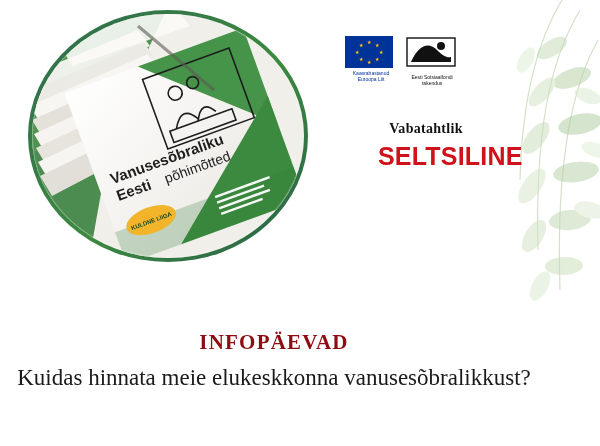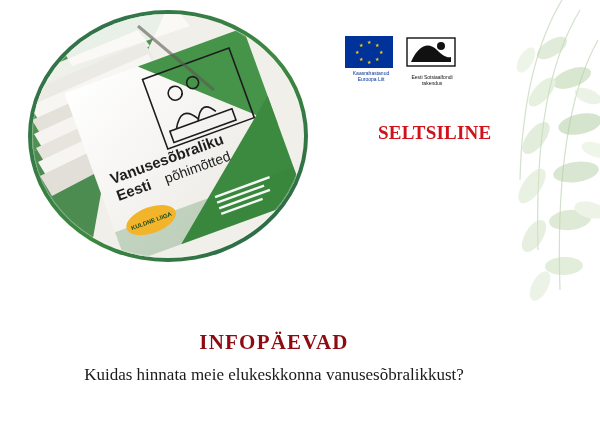--- a/index.html
+++ b/index.html
@@ -92,47 +92,47 @@
     line-height: 1;
   }
   .seltsiline-top {
     font-family: "Liberation Serif", serif;
     font-weight: bold;
     font-size: 14px;
     letter-spacing: .3px;
     color: #111111;
   }
   .seltsiline-bottom {
-    font-family: Liberation Serif, serif;
+    font-family: Liberation Sans, sans-serif;
     font-weight: bold;
-    font-size: 19px;
+    font-size: 25px;
     letter-spacing: .2px;
     color: #D0121B;
-    margin-top: 1px;
+    margin-top: 8px;
   }
 
   
   .text-block {
     position: absolute;
     left: 0;
     top: 330px;
     width: 548px;
     text-align: center;
   }
   .title {
     font-family: "Liberation Serif", serif;
     font-weight: bold;
     font-size: 21px;
     letter-spacing: 1.2px;
     color: #8E0B12;
     margin: 0 0 10px 0;
   }
   .subtitle {
     font-family: "Liberation Serif", serif;
-    font-size: 17px;
+    font-size: 23px;
     color: #1a1a1a;
     margin: 0 0 6px 0;
   }
   .dates {
     list-style: none;
     margin: 0;
     padding: 0;
     display: inline-block;
     text-align: left;
   }
@@ -276,19 +276,20 @@
         <rect x="2" y="2" width="48" height="28" fill="#ffffff" stroke="#111111" stroke-width="1.4"></rect>
         <path d="M6 26 C14 8 24 6 32 14 C38 20 42 22 46 21 L46 26 Z" fill="#111111"></path>
         <circle cx="36" cy="10" r="4" fill="#111111"></circle>
       </svg>
       <div class="ee-caption">Eesti Sotsiaalfondi rakendus</div>
     </div>
   </div>
 </div>
 
 <div class="seltsiline-logo">
+  <div class="seltsiline-top">Vabatahtlik</div>
   <div class="seltsiline-bottom">SELTSILINE</div>
 </div>
 
 <div class="text-block">
   <h1 class="title">INFOPÄEVAD</h1>
   <p class="subtitle">Kuidas hinnata meie elukeskkonna vanusesõbralikkust?</p>
 </div>
 
 </body></html>

